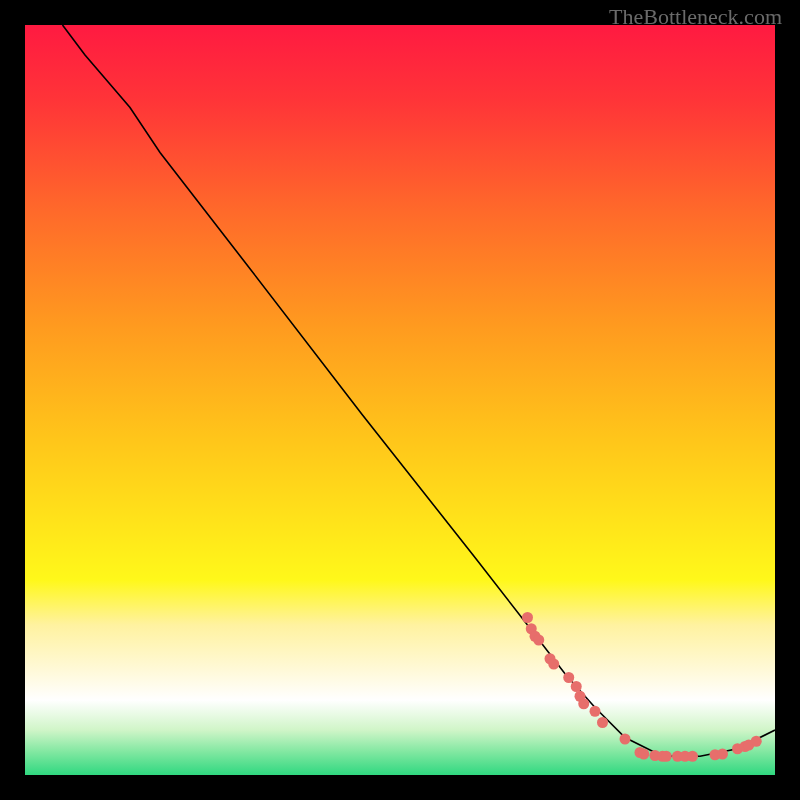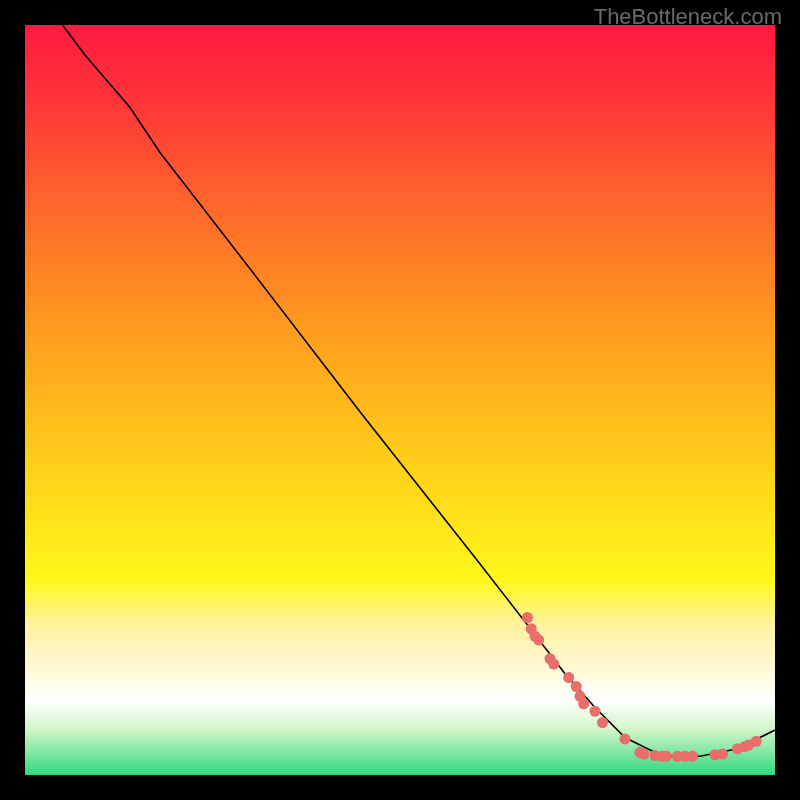--- a/index.html
+++ b/index.html
@@ -12,20 +12,21 @@
     font-family: Arial, sans-serif;
   }
   .watermark {
     position: absolute;
     top: 4px;
     right: 18px;
     color: #6a6a6a;
     font-size: 22px;
     font-weight: 400;
     z-index: 10;
+    font-family: Liberation Serif, serif;
   }
   .plot-area {
     position: absolute;
     left: 25px;
     top: 25px;
     width: 750px;
     height: 750px;
   }
   svg {
     display: block;

